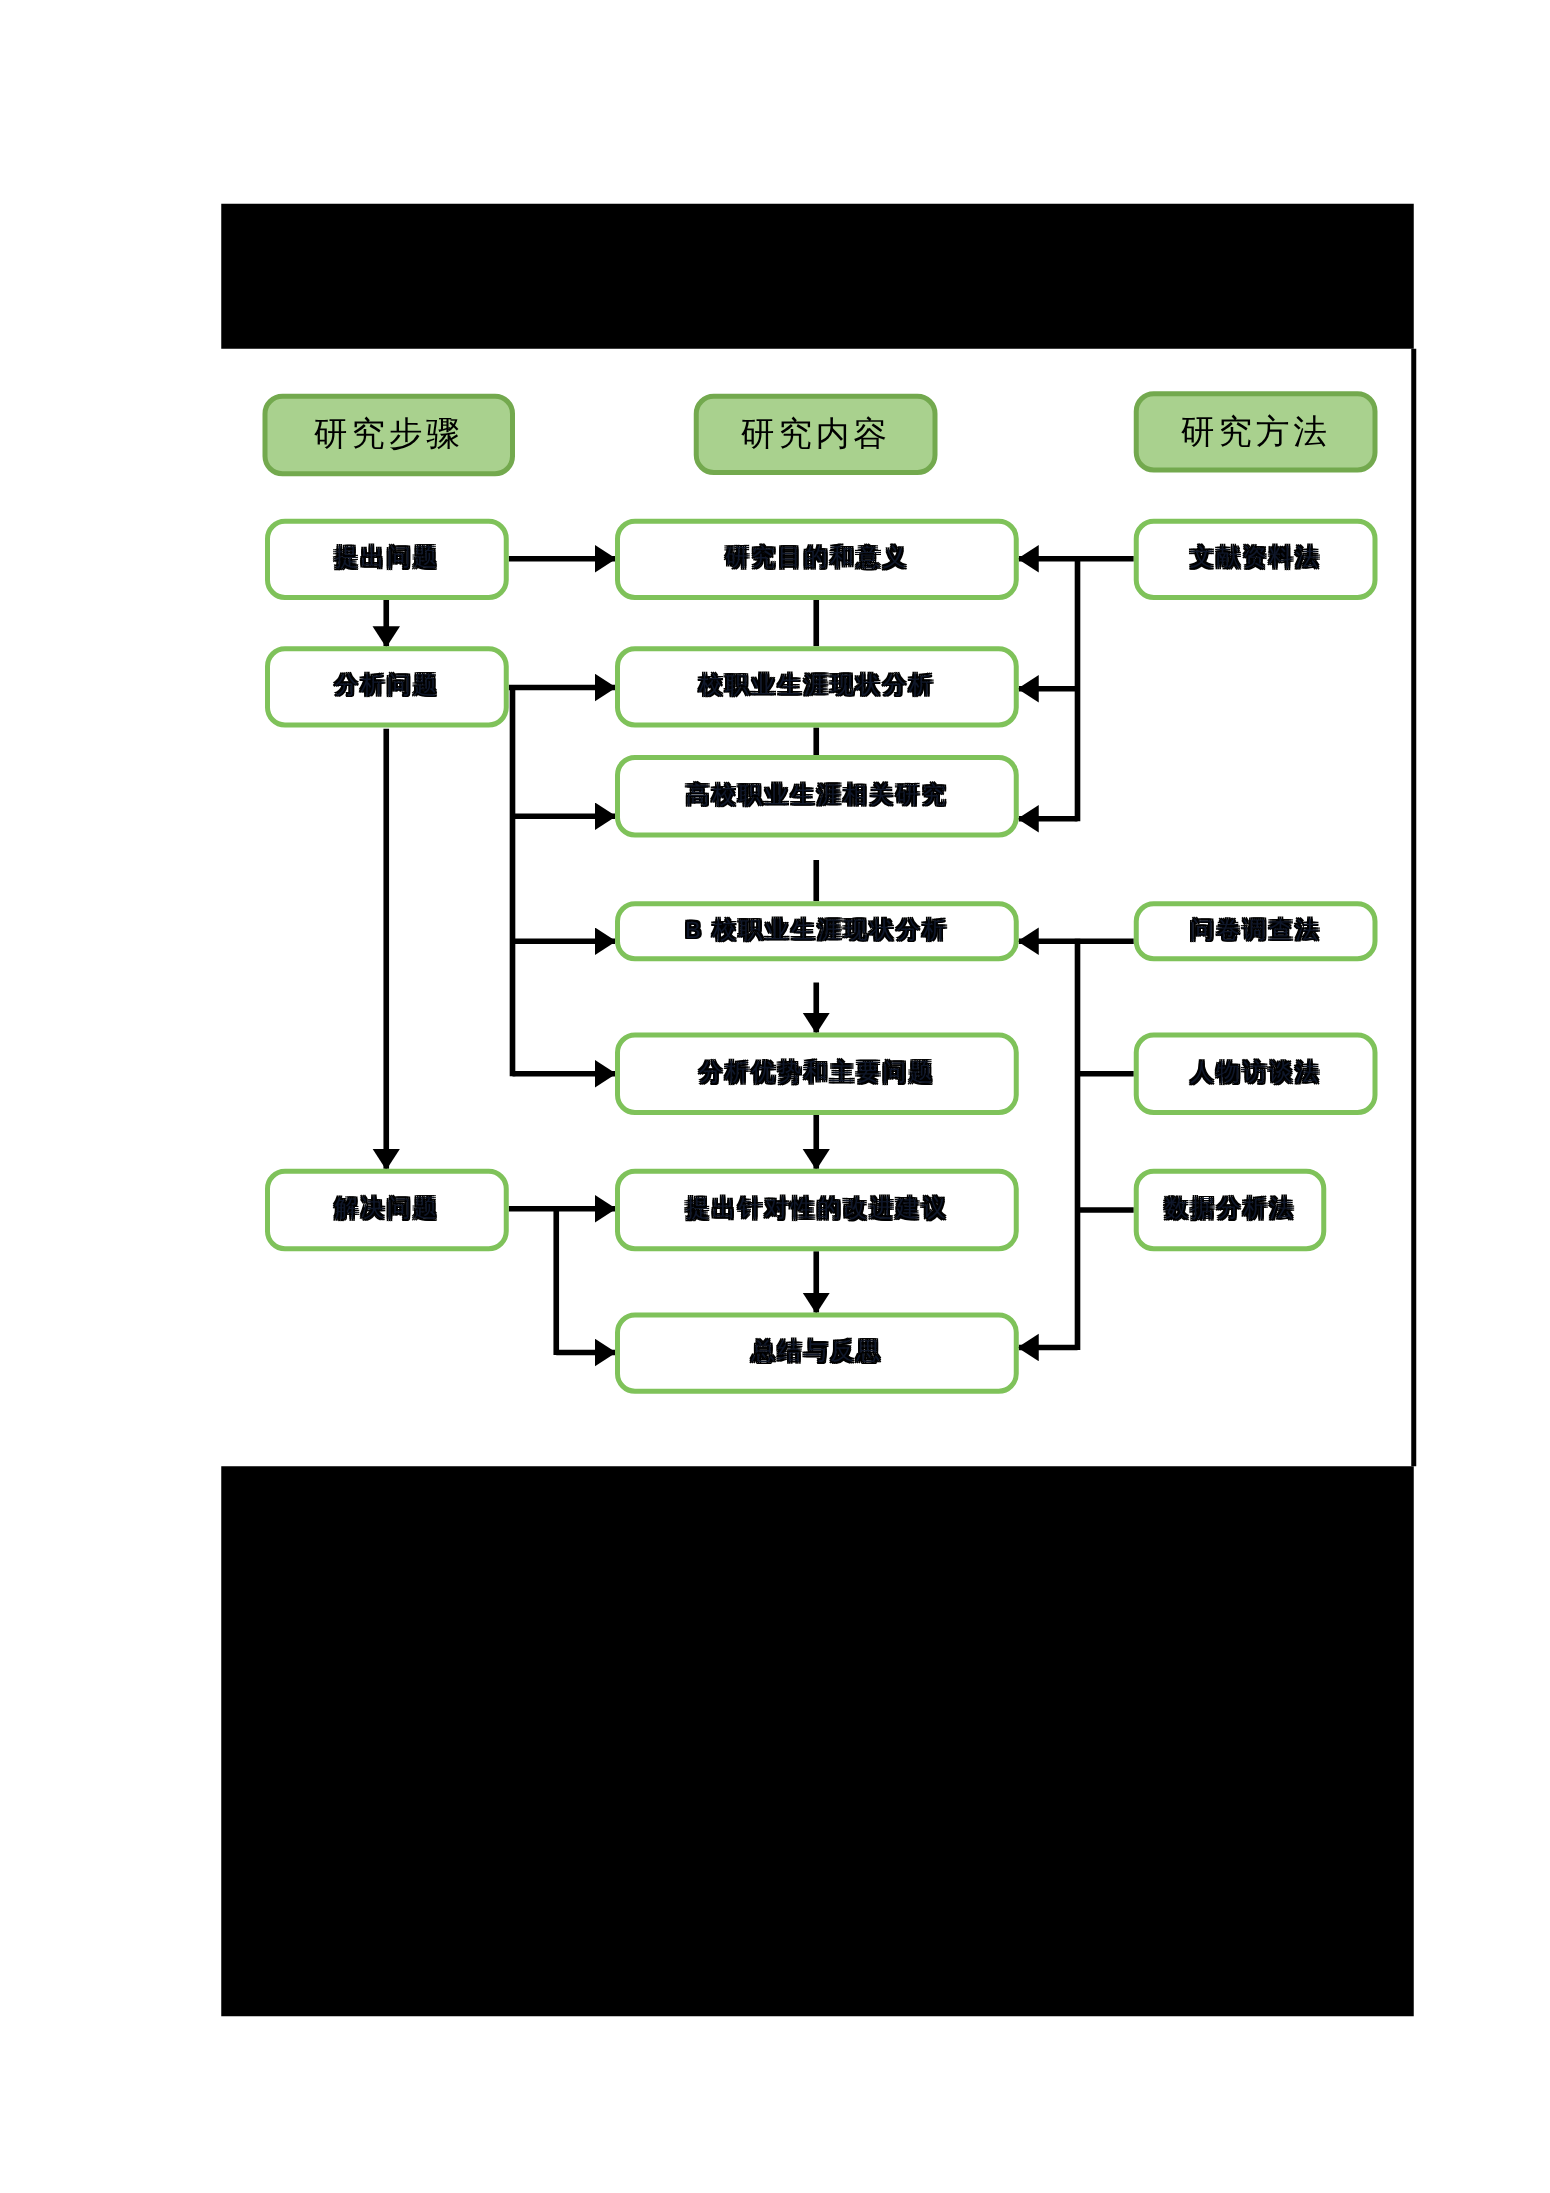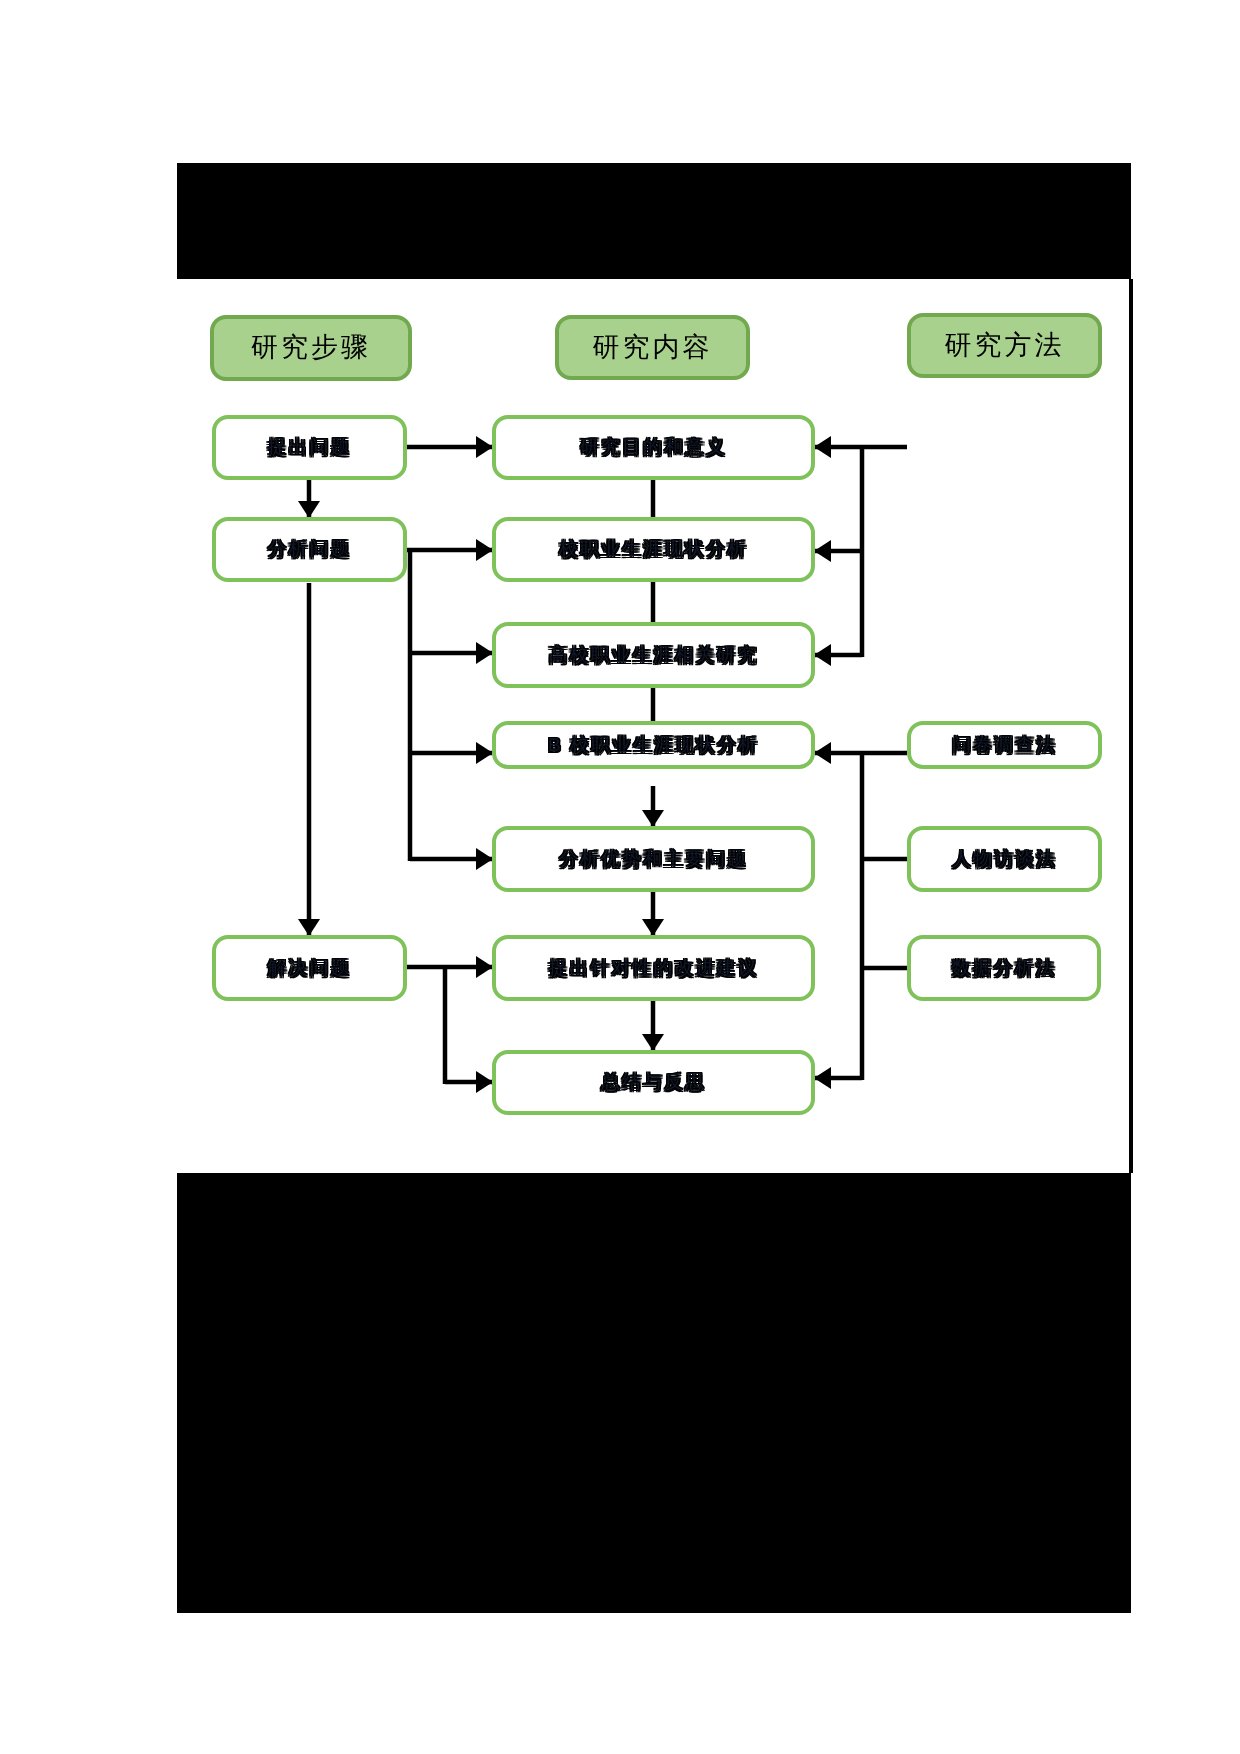--- a/index.html
+++ b/index.html
@@ -72,23 +72,24 @@
   <div class="box hdr" style="left:210px;top:315px;width:202px;height:66px">研究步骤</div>
   <div class="box hdr" style="left:555px;top:315px;width:195px;height:65px">研究内容</div>
   <div class="box hdr" style="left:907px;top:313px;width:195px;height:65px">研究方法</div>
 
   <div class="box node" style="left:212px;top:415px;width:195px;height:65px">提出问题</div>
   <div class="box node" style="left:212px;top:517px;width:195px;height:65px">分析问题</div>
   <div class="box node" style="left:212px;top:935px;width:195px;height:66px">解决问题</div>
 
   <div class="box node" style="left:492px;top:415px;width:323px;height:65px">研究目的和意义</div>
   <div class="box node" style="left:492px;top:517px;width:323px;height:65px">校职业生涯现状分析</div>
-  <div class="box node" style="left:492px;top:622px;width:323px;height:66px">高校职业生涯相关研究</div>
+  <div class="box node" style="left:492px;top:604px;width:323px;height:66px">高校职业生涯相关研究</div>
   <div class="box node" style="left:492px;top:721px;width:323px;height:48px">B 校职业生涯现状分析</div>
   <div class="box node" style="left:492px;top:826px;width:323px;height:66px">分析优势和主要问题</div>
   <div class="box node" style="left:492px;top:935px;width:323px;height:66px">提出针对性的改进建议</div>
   <div class="box node" style="left:492px;top:1050px;width:323px;height:65px">总结与反思</div>
 
+  <div class="box node" style="left:907px;top:415px;width:195px;height:65px">文献资料法</div>
   <div class="box node" style="left:907px;top:721px;width:195px;height:48px">问卷调查法</div>
   <div class="box node" style="left:907px;top:826px;width:195px;height:66px">人物访谈法</div>
-  <div class="box node" style="left:907px;top:935px;width:194px;height:66px">数据分析法</div>
+  <div class="box node" style="left:907px;top:935px;width:154px;height:66px">数据分析法</div>
 
 </div>
 
 </body></html>

